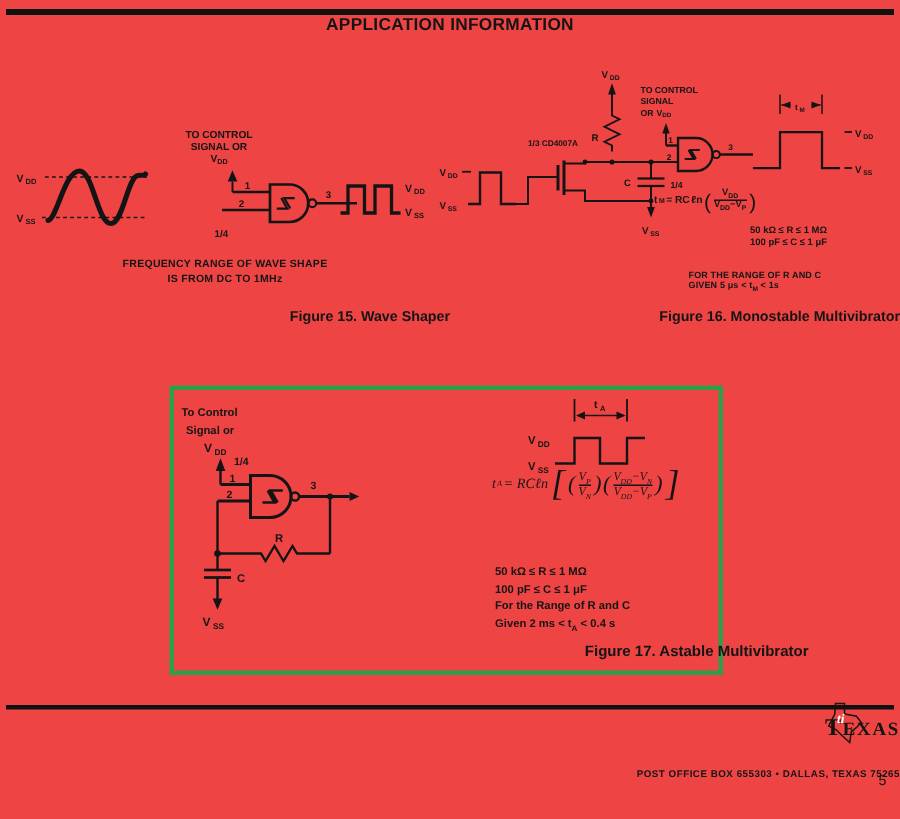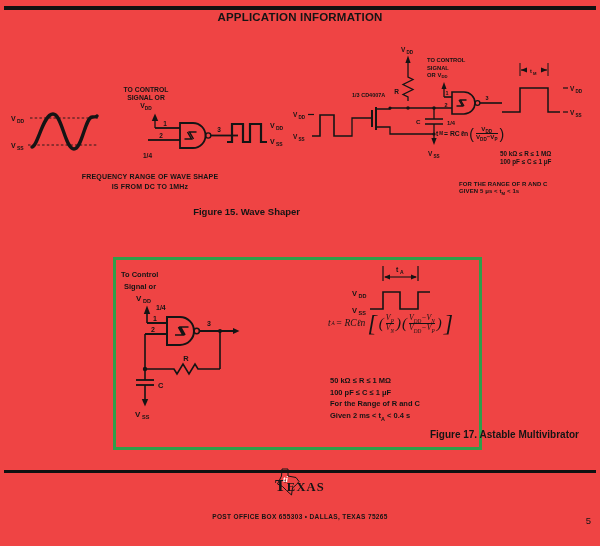--- a/index.html
+++ b/index.html
@@ -31,25 +31,25 @@
   .f17 .par{font-size:15px;font-weight:400;line-height:0;}
   .f17 .frac{font-size:7.8px;}
   .f17 sub{font-size:5.2px;}
   sub{line-height:0;}
   .cons16{position:absolute;left:500px;top:150px;font-size:6.3px;font-weight:bold;line-height:8px;}
   .notes16{position:absolute;left:459px;top:181px;font-size:6px;font-weight:bold;line-height:7.2px;letter-spacing:0.1px;}
   .cons17{position:absolute;left:330px;top:375px;font-size:7.5px;font-weight:bold;line-height:11.5px;}
   .cons17 sub,.cons16 sub,.notes16 sub{font-size:0.72em;}
   .greenbox{position:absolute;left:113px;top:257px;width:369px;height:193px;
             border:3px solid var(--highlight-green,#2f9e4a);box-sizing:border-box;}
-  .cap17{left:113px;top:429px;width:426px;font-size:10px;padding-left:40px;}
+  .cap17{left:113px;top:429px;width:426px;font-size:10px;}
   .cap15{left:0;top:206px;width:300px;}
   .cap16{left:292px;top:206px;width:308px;}
   
-  .footer{position:absolute;top:477px;left:0;right:0;display:flex;flex-direction:column;align-items:center;gap:15px;}
+  .footer{position:absolute;top:477px;left:0;right:0;display:flex;flex-direction:column;align-items:flex-end;gap:15px;}
   .ti-row{display:flex;align-items:flex-end;gap:5px;}
   .brand1{font-family:"Liberation Serif",serif;font-weight:bold;font-size:12.5px;letter-spacing:1.2px;}
   .brand1::first-letter{font-size:16px;}
   .brand2{font-family:"Liberation Serif",serif;font-weight:bold;font-size:15px;letter-spacing:1.4px;margin-top:-2px;}
   .brand2::first-letter{font-size:19px;}
   .address{font-size:6.5px;font-weight:bold;letter-spacing:0.35px;margin-top:3px;}
   .pagenum{position:absolute;right:9px;top:515px;font-size:9.5px;}
 </style>
 </head>
 <body>
@@ -204,20 +204,21 @@
     <span class="par">)</span>
   </div>
   <div class="cons16">
     <div>50 kΩ ≤ R ≤ 1 MΩ</div>
     <div>100 pF ≤ C ≤ 1 μF</div>
   </div>
   <div class="notes16">
     <div>FOR THE RANGE OF R AND C</div>
     <div><span>GIVEN 5 μs &lt; t</span><sub>M</sub><span> &lt; 1s</span></div>
   </div>
+  <div class="caption cap16">Figure 16. Monostable Multivibrator</div>
 
   <div class="greenbox"></div>
 
   <svg class="abs" style="left:113px;top:257px;" width="369" height="193" viewBox="113 257 369 193">
 
     <g>
       <text class="t" x="121" y="277" font-size="7.5">To Control</text>
       <text class="t" x="124" y="289" font-size="7.5">Signal or</text>
       <text class="t" x="136" y="301" font-size="8">V</text>
       <text class="t" x="143" y="303" font-size="5.5">DD</text>

